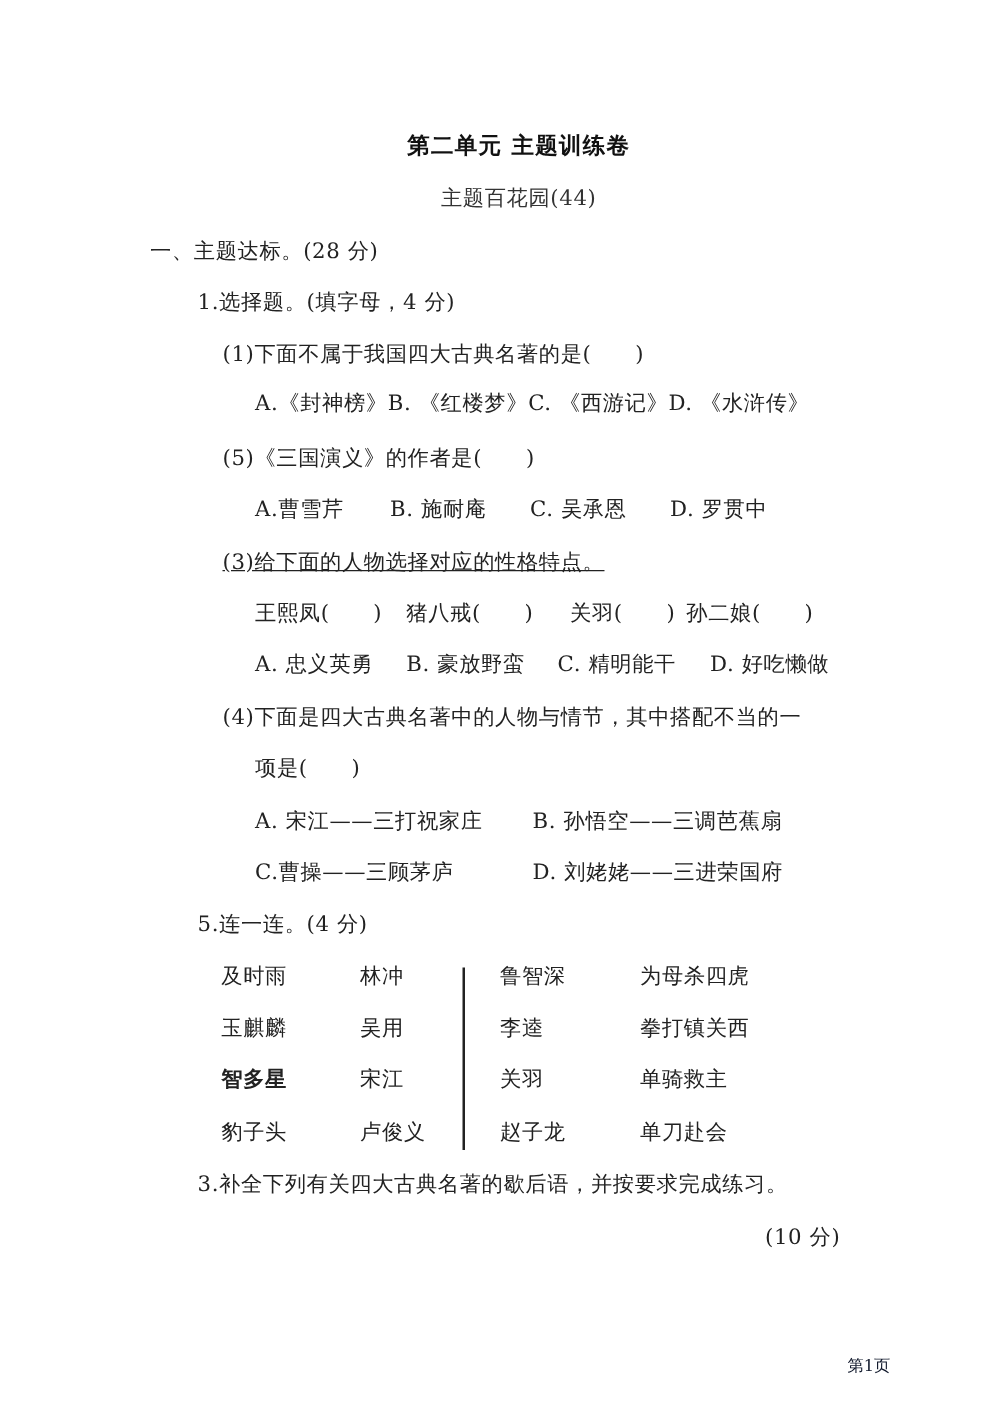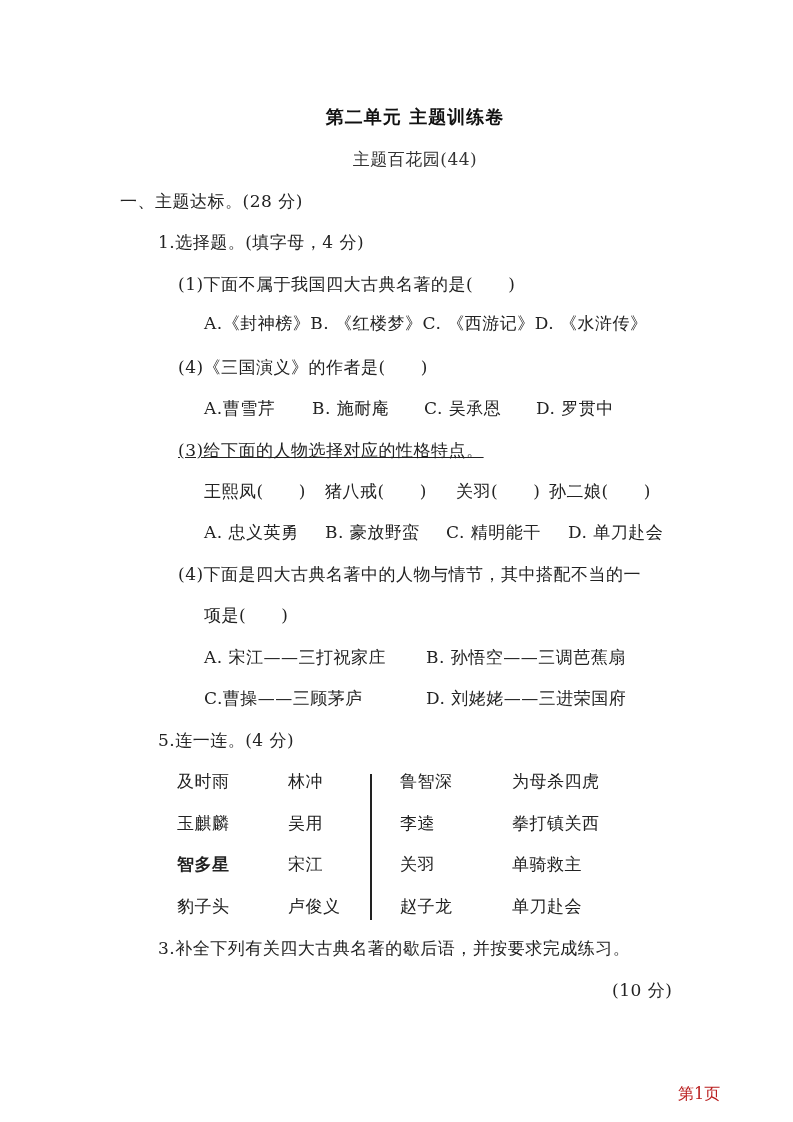--- a/index.html
+++ b/index.html
@@ -52,51 +52,51 @@
       left: 370px;
       top: 774px;
       width: 2px;
       height: 146px;
       background: #222222;
     }
     .page-num {
       position: absolute;
       left: 678px;
       top: 1084px;
-      font-size: 16px;
-      color: #b91c1c;
+      font-size: 13px;
+      color: #0f172a;
       white-space: nowrap;
     }
   </style>
 </head>
 <body>
 
 <div class="line title">第二单元  主题训练卷</div>
 <div class="line subtitle">主题百花园(44)</div>
 
 <div class="line section" style="top:190px;">一、主题达标。(28 分)</div>
 
 <div class="line q" style="top:231px;">1.选择题。(填字母，4 分)</div>
 
 <div class="line sub" style="top:273px;">(1)下面不属于我国四大古典名著的是(　　)</div>
 <div class="line opt" style="top:312px;">
   <span>A.《封神榜》</span><span>B. 《红楼梦》</span><span>C. 《西游记》</span><span>D. 《水浒传》</span>
 </div>
 
-<div class="line sub" style="top:356px;">(4)《三国演义》的作者是(　　)</div>
+<div class="line sub" style="top:356px;">(5)《三国演义》的作者是(　　)</div>
 <div class="line opt" style="top:397px;">
   <span style="width:108px;">A.曹雪芹</span><span style="width:112px;">B. 施耐庵</span><span style="width:112px;">C. 吴承恩</span><span>D. 罗贯中</span>
 </div>
 
 <div class="line sub" style="top:439px;text-decoration:underline;">(3)给下面的人物选择对应的性格特点。</div>
 <div class="line opt" style="top:480px;">
   <span style="width:121px;">王熙凤(　　)</span><span style="width:131px;">猪八戒(　　)</span><span style="width:93px;">关羽(　　)</span><span>孙二娘(　　)</span>
 </div>
 <div class="line opt" style="top:521px;">
-  <span style="width:121px;">A. 忠义英勇</span><span style="width:121px;">B. 豪放野蛮</span><span style="width:122px;">C. 精明能干</span><span>D. 单刀赴会</span>
+  <span style="width:121px;">A. 忠义英勇</span><span style="width:121px;">B. 豪放野蛮</span><span style="width:122px;">C. 精明能干</span><span>D. 好吃懒做</span>
 </div>
 
 <div class="line sub" style="top:563px;">(4)下面是四大古典名著中的人物与情节，其中搭配不当的一</div>
 <div class="line opt" style="top:604px;">项是(　　)</div>
 <div class="line opt" style="top:646px;">
   <span style="width:222px;">A. 宋江——三打祝家庄</span><span>B. 孙悟空——三调芭蕉扇</span>
 </div>
 <div class="line opt" style="top:687px;">
   <span style="width:222px;">C.曹操——三顾茅庐</span><span>D. 刘姥姥——三进荣国府</span>
 </div>

